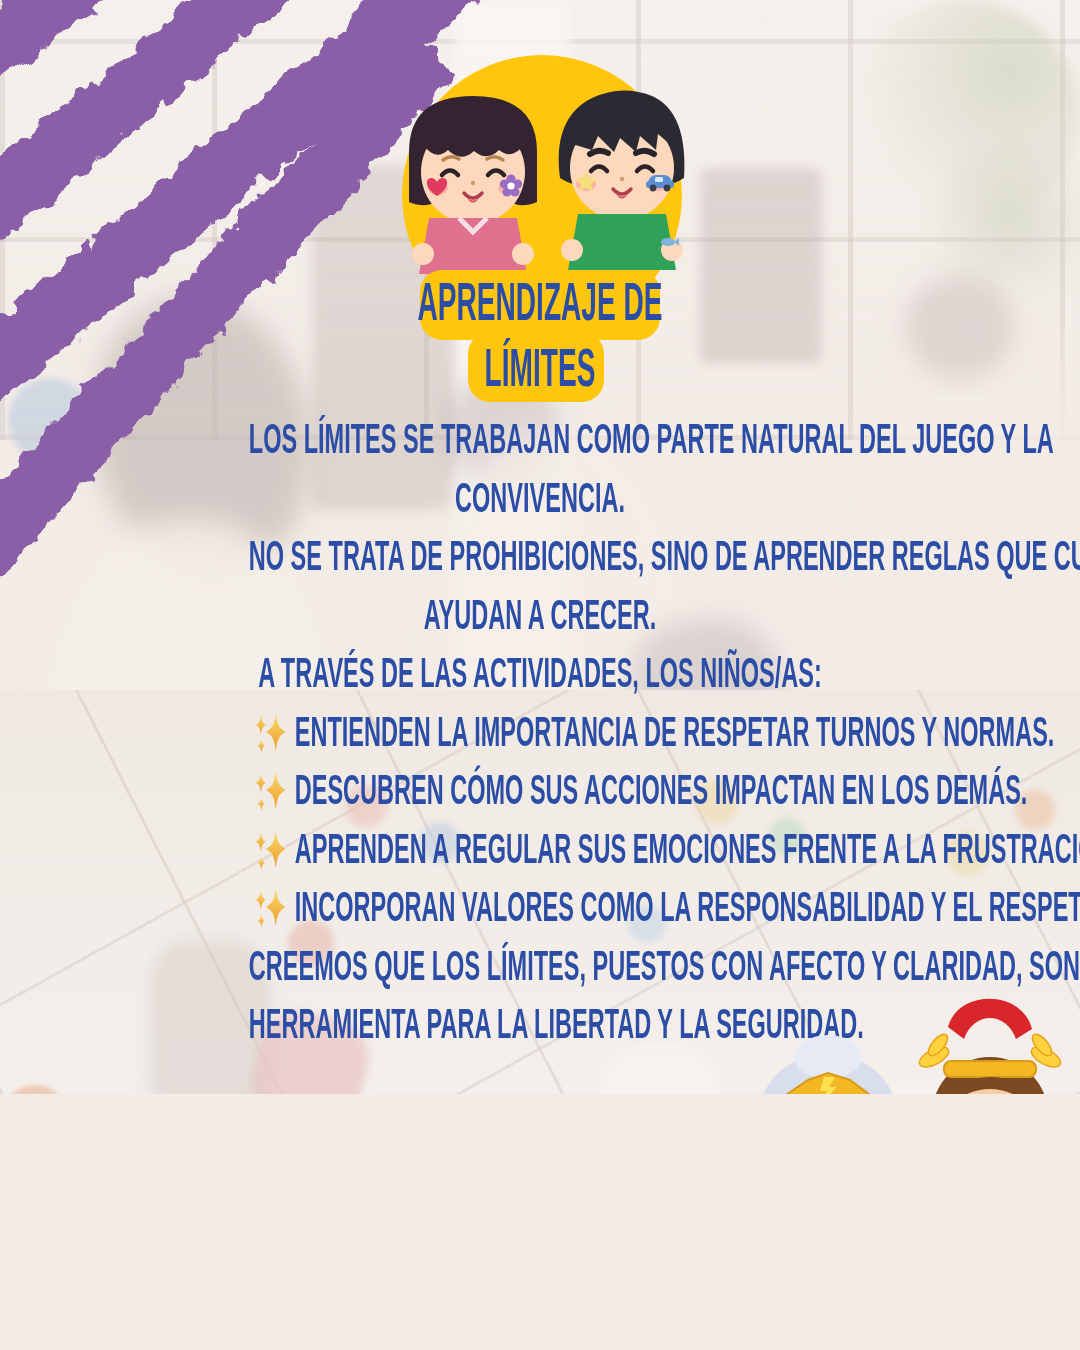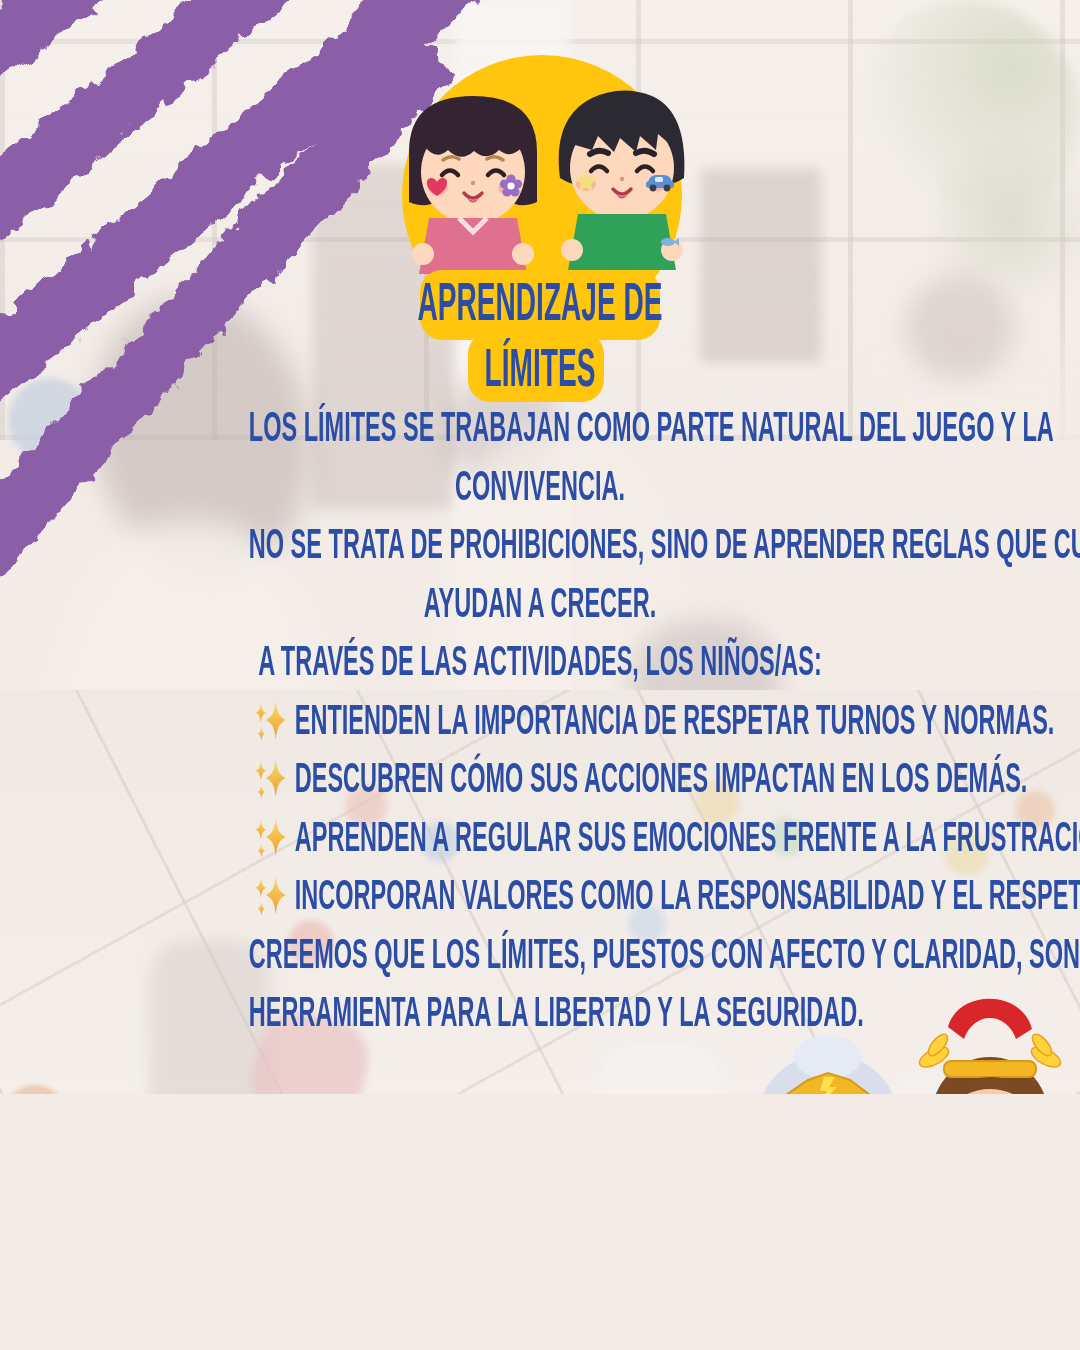--- a/index.html
+++ b/index.html
@@ -57,21 +57,21 @@
   .brush-svg{position:absolute;inset:0;width:1080px;height:1350px;z-index:2;}
   .badge-svg{position:absolute;left:370px;top:40px;width:340px;height:370px;z-index:3;}
   .chars-svg{position:absolute;left:690px;top:975px;width:390px;height:375px;z-index:5;}
 
   
   .titleline{position:absolute;left:0;width:1080px;text-align:center;z-index:4;
     color:#2b4da5;font-weight:700;white-space:nowrap;
     transform:scaleX(.52);transform-origin:50% 50%;}
   .t1{top:272px;font-size:54px;line-height:58px;}
   .t2{top:338px;font-size:54px;line-height:58px;}
-  .bodytext{position:absolute;left:20px;right:20px;top:398px;z-index:4;}
+  .bodytext{position:absolute;left:20px;right:20px;top:410px;z-index:4;}
   .bodyline{height:58.5px;line-height:58.5px;text-align:center;white-space:nowrap;
     color:#2b4da5;font-weight:700;font-size:42px;
     transform:scaleX(.56);transform-origin:50% 50%;}
   .spark{width:78px;height:44px;vertical-align:-9px;margin-right:4px;}
 </style>
 </head>
 <body>
 
 <div class="poster">
 

